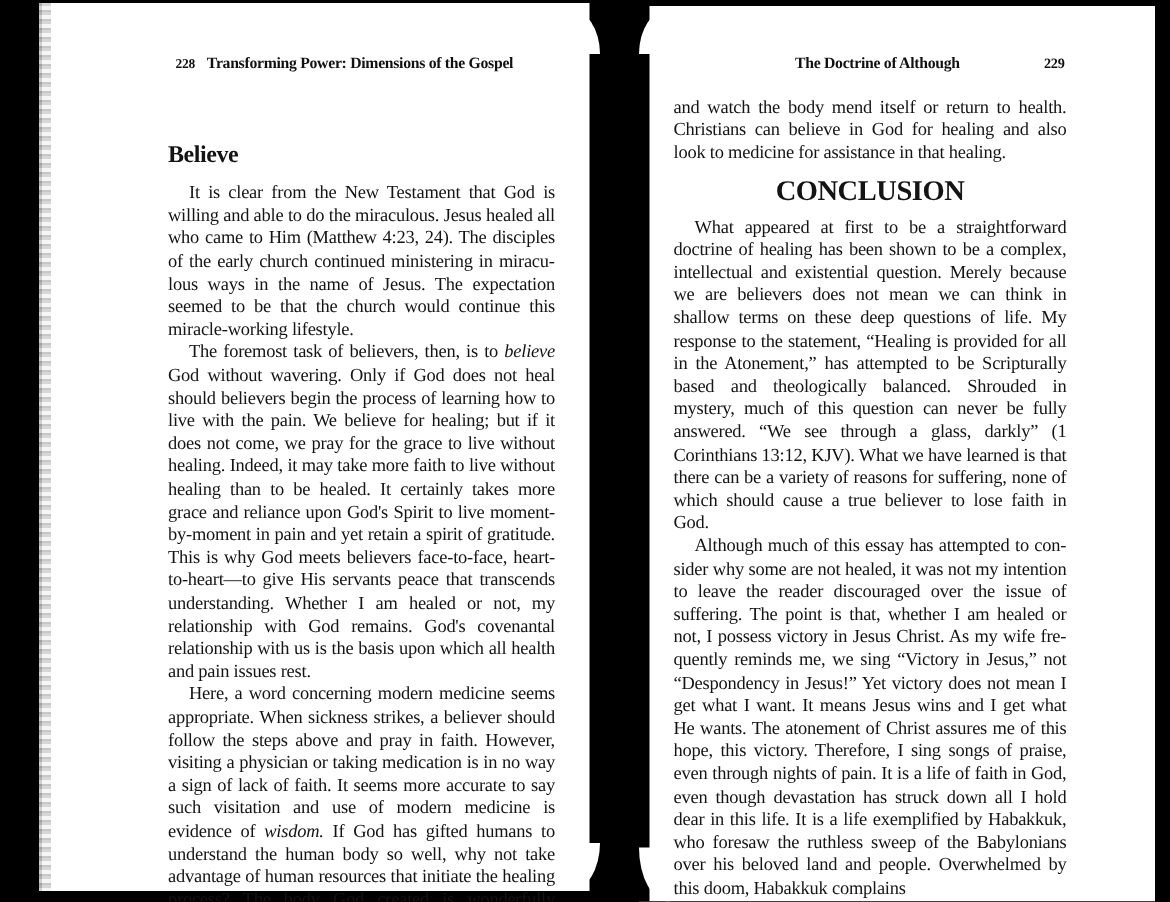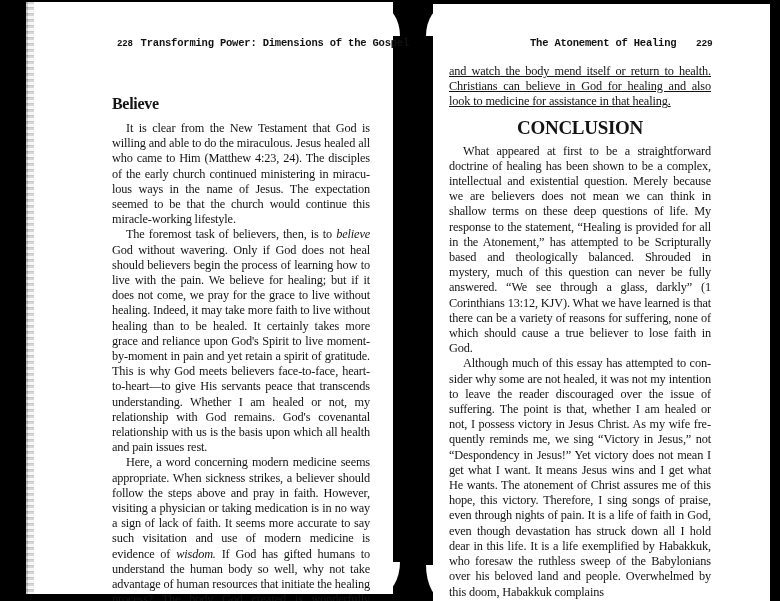--- a/index.html
+++ b/index.html
@@ -33,21 +33,21 @@
     }
     .gutter-top-left { position:absolute; left: 380px; top: 6px; width: 20px; height: 30px; background:#fff; border-top-right-radius: 20px 30px; }
     .gutter-top-right { position:absolute; left: 426px; top: 6px; width: 20px; height: 30px; background:#fff; border-top-left-radius: 20px 30px; }
     .gutter-bot-left { position:absolute; left: 380px; top: 562px; width: 20px; height: 32px; background:#fff; border-bottom-right-radius: 20px 32px; }
     .gutter-bot-right { position:absolute; left: 426px; top: 565px; width: 20px; height: 36px; background:#fff; border-bottom-left-radius: 20px 36px; }
     .right-border { position: absolute; left: 770px; top: 0; width: 10px; height: 601px; background: #000; }
     .top-band { position: absolute; left: 0; top: 0; width: 780px; height: 4px; background: #000; }
 
     .running-head {
       position: absolute; top: 37px;
-      font-family: Liberation Mono, monospace;
+      font-family: Liberation Serif, serif;
       font-size: 10.5px; font-weight: bold; letter-spacing: -0.2px;
       color: #111;
     }
     .rh-left { left: 117px; }
     .rh-left .folio { font-size: 9px; margin-right: 8px; }
     .rh-right { left: 530px; width: 180px; }
     .rh-right .folio { position: absolute; left: 166px; top: 1px; font-size: 9.5px; text-align: center; }
 
     .col {
       position: absolute;
@@ -60,21 +60,21 @@
 
     .heading-believe {
       font-weight: bold; font-size: 16px; letter-spacing: -0.3px;
       margin: 0 0 8px 0; line-height: 18px;
     }
     .heading-conclusion {
       font-weight: bold; font-size: 19px; text-align: center;
       letter-spacing: -0.3px; margin: 10px 0 8px 0; line-height: 16px;
     }
     .para { margin: 0; text-indent: 14px; }
-    .para.first-right { text-indent: 0; text-decoration: underline; }
+    .para.first-right { text-indent: 0; }
     .para i { font-style: italic; }
   </style>
 </head>
 <body>
 
 <div class="spread">
   <div class="top-band"></div>
 
   <div class="page page-left"></div>
   <div class="page page-right"></div>
@@ -84,21 +84,21 @@
   <div class="gutter-top-right"></div>
   <div class="gutter-bot-left"></div>
   <div class="gutter-bot-right"></div>
   <div class="right-border"></div>
 
   <div class="running-head rh-left">
     <span class="folio">228</span><span>Transforming Power: Dimensions of the Gospel</span>
   </div>
 
   <div class="running-head rh-right">
-    <span>The Atonement of Healing</span>
+    <span>The Doctrine of Although</span>
     <span class="folio">229</span>
   </div>
 
   <div class="col col-left">
     <h2 class="heading-believe">Believe</h2>
     <p class="para">It is clear from the New Testament that God is will­ing and able to do the miraculous. Jesus healed all who came to Him (Matthew 4:23, 24). The disciples of the early church continued ministering in miracu­lous ways in the name of Jesus. The expectation seemed to be that the church would continue this miracle-working lifestyle.</p>
     <p class="para"><span>The foremost task of believers, then, is to </span><i>believe</i><span> God without wavering. Only if God does not heal should believers begin the process of learning how to live with the pain. We believe for healing; but if it does not come, we pray for the grace to live without heal­ing. Indeed, it may take more faith to live without heal­ing than to be healed. It certainly takes more grace and reliance upon God's Spirit to live moment-by-moment in pain and yet retain a spirit of gratitude. This is why God meets believers face-to-face, heart-to-heart—to give His servants peace that transcends understanding. Whether I am healed or not, my relationship with God remains. God's covenantal relationship with us is the basis upon which all health and pain issues rest.</span></p>
     <p class="para"><span>Here, a word concerning modern medicine seems appropriate. When sickness strikes, a believer should follow the steps above and pray in faith. However, vis­iting a physician or taking medication is in no way a sign of lack of faith. It seems more accurate to say such visitation and use of modern medicine is evidence of </span><i>wisdom.</i><span> If God has gifted humans to understand the human body so well, why not take advantage of human resources that initiate the healing process? The body God created is wonderfully complex. Physicians cannot claim to heal it; they simply initiate the process</span></p>
   </div>
 

